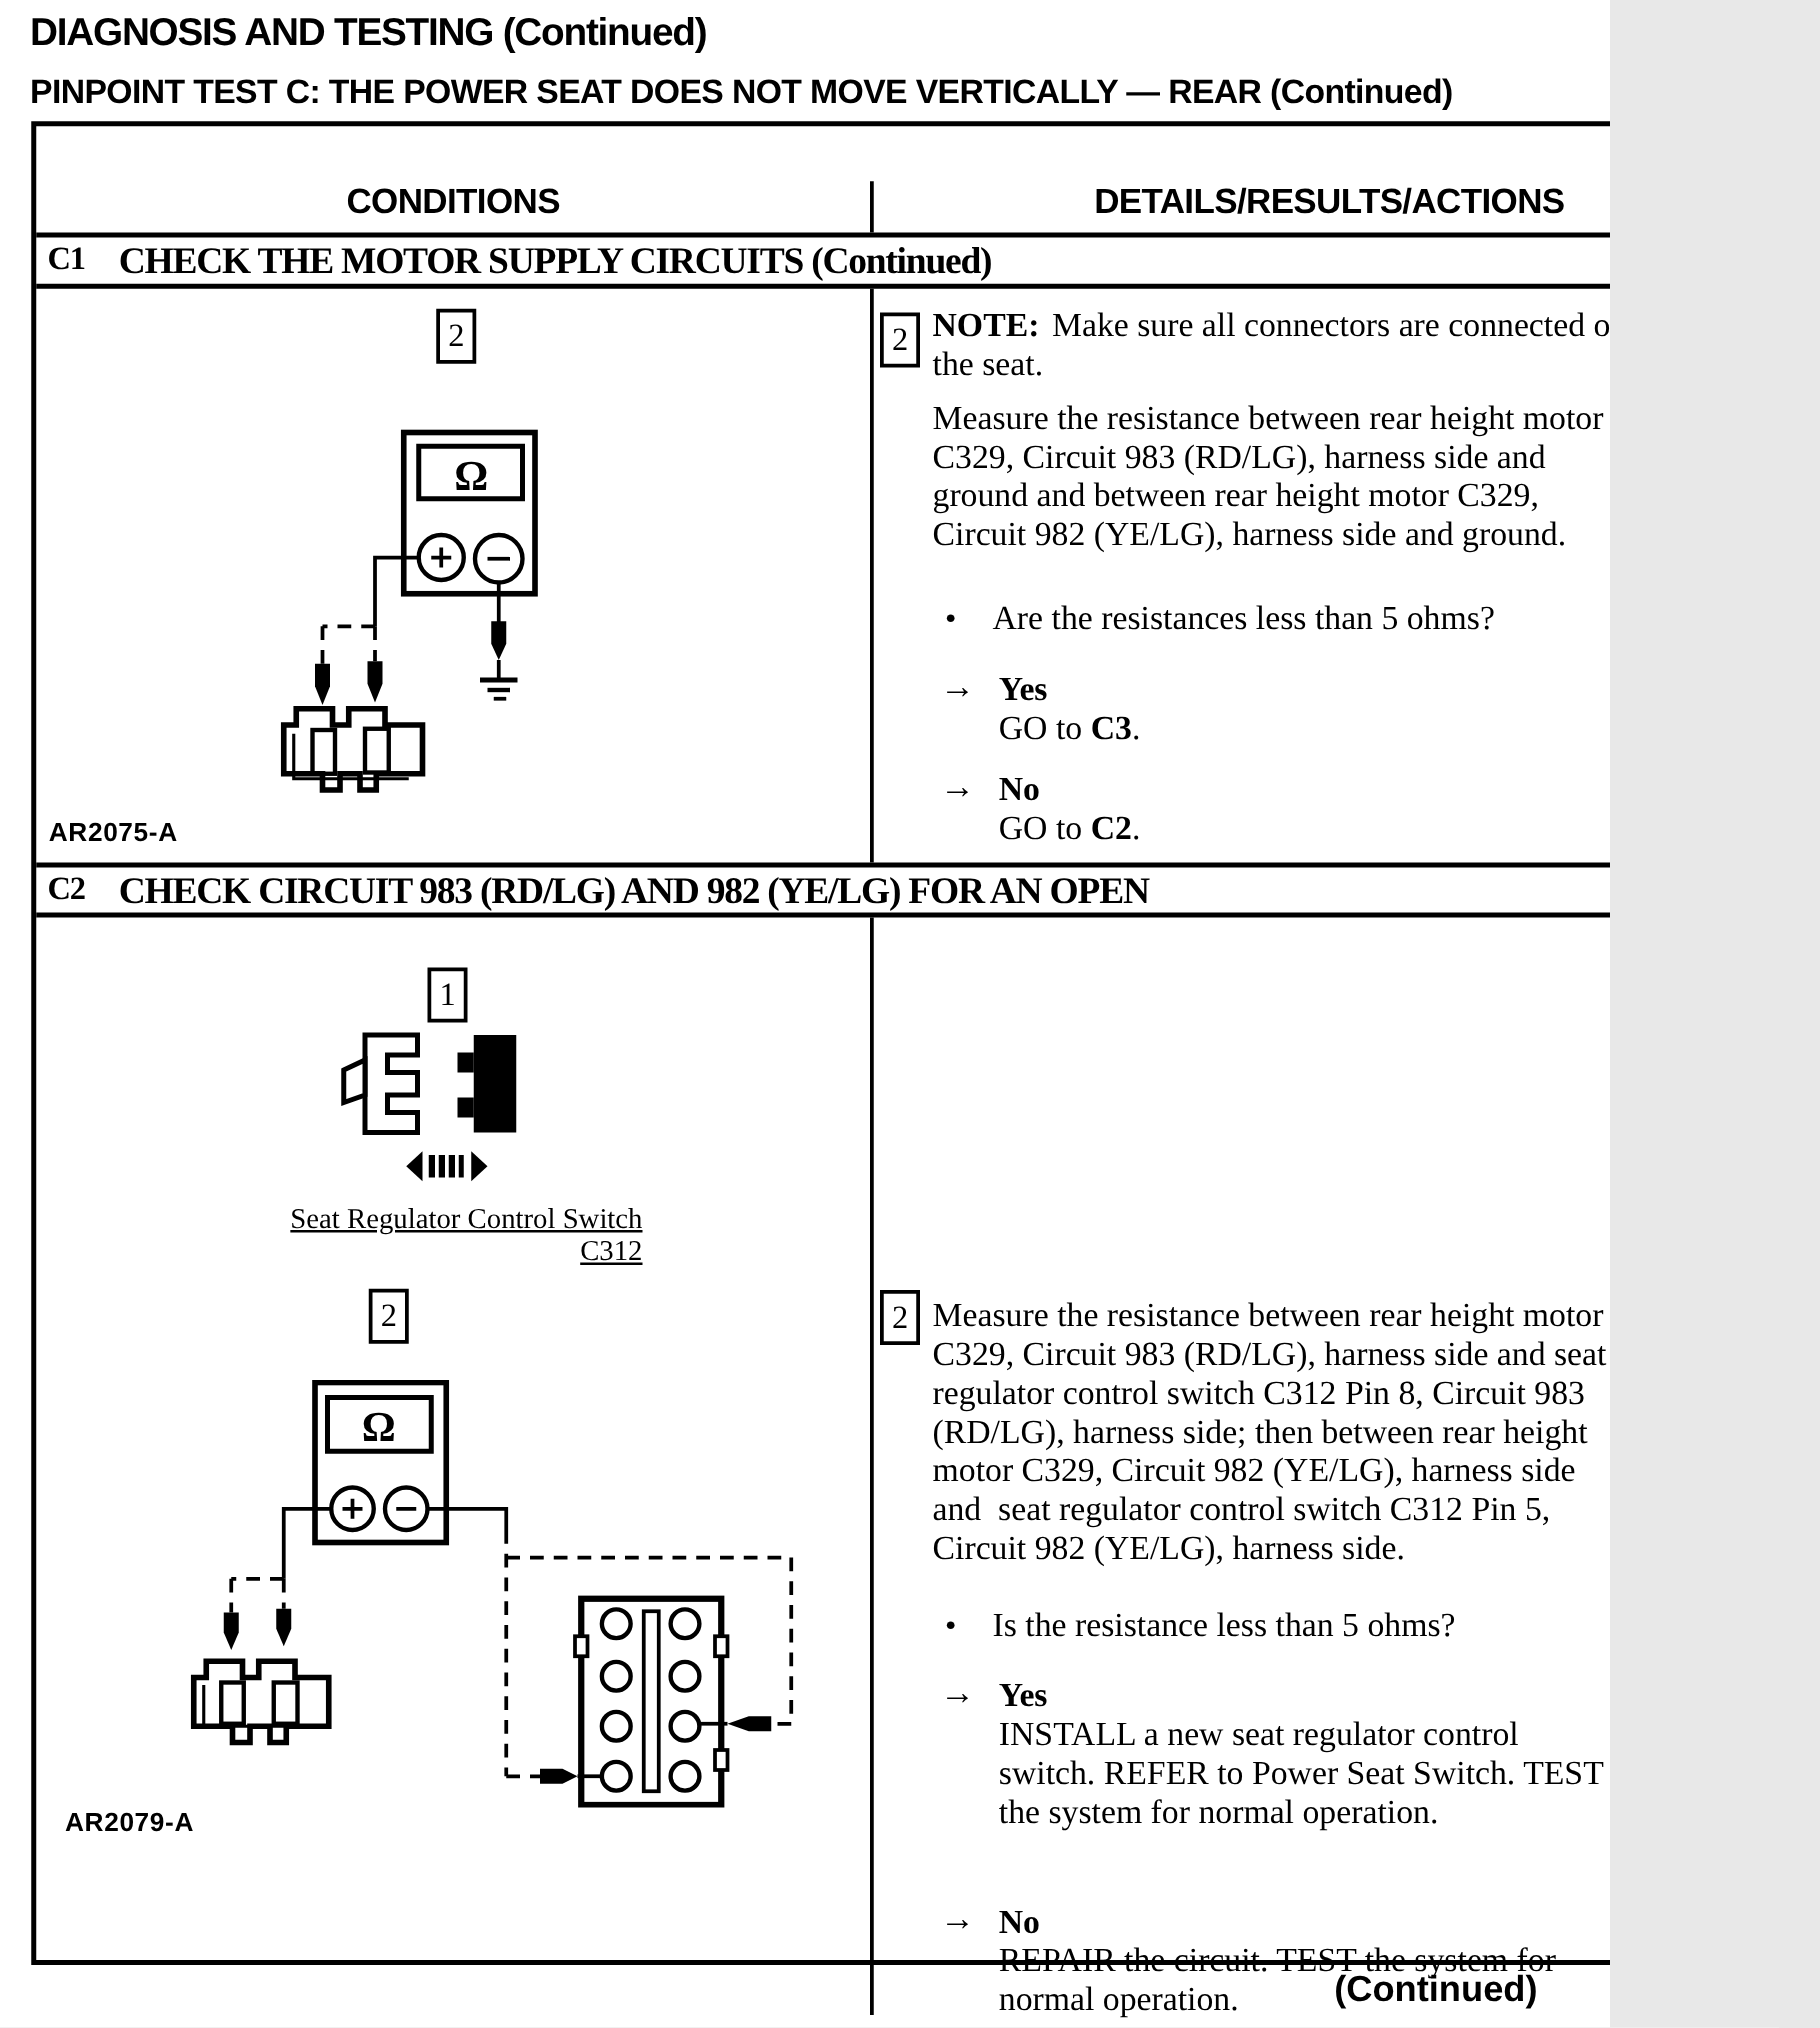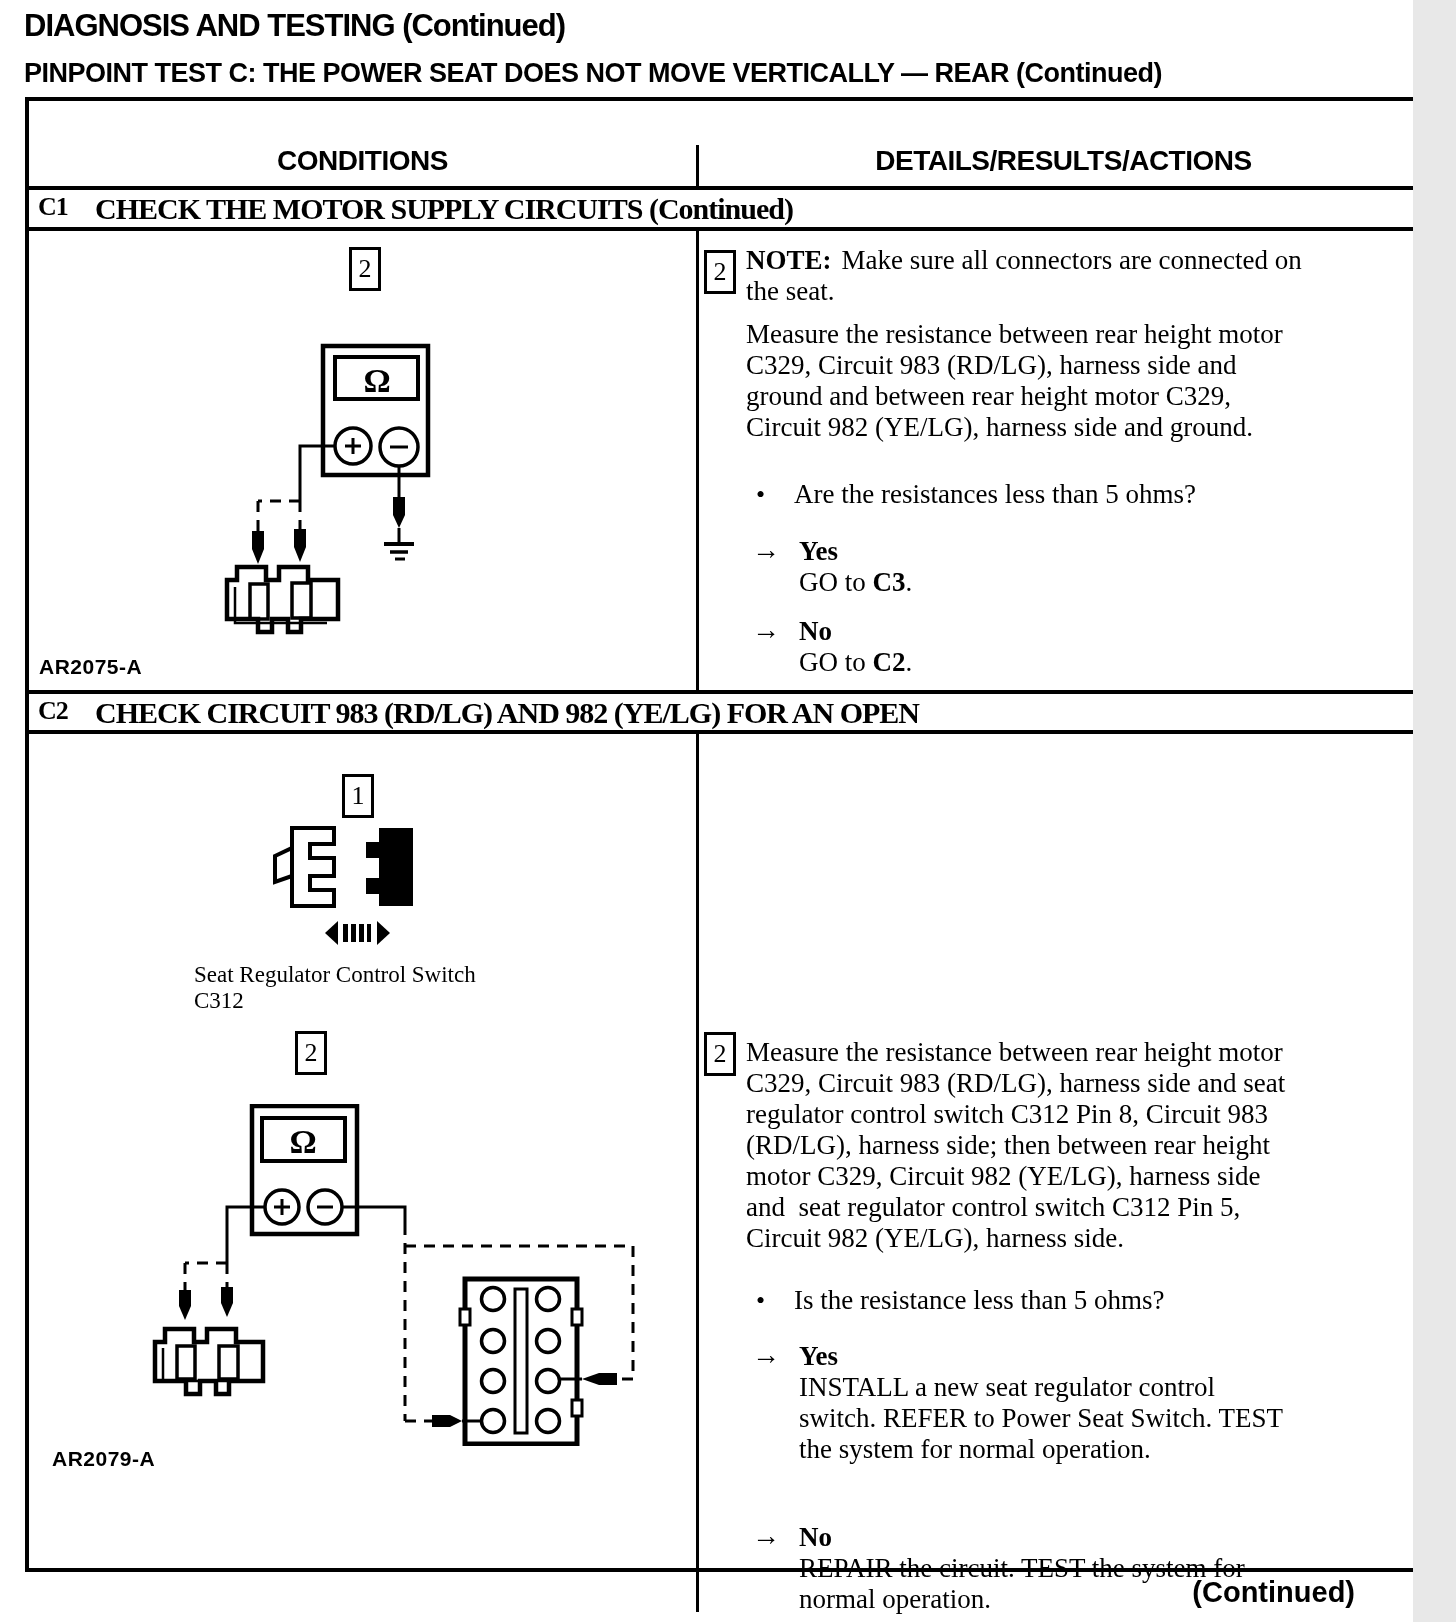--- a/index.html
+++ b/index.html
@@ -1,16 +1,16 @@
 <!DOCTYPE html>
 <html><head>
 <meta charset="utf-8">
 <style>
   html,body{margin:0;padding:0;background:#e8e8e8;}
-  .page{position:relative;width:1413px;height:1622px;background:#fff;color:#000;
+  .page{position:relative;width:1288px;height:1622px;background:#fff;color:#000;
         font-family:"Liberation Serif",serif;overflow:hidden;}
   .t1{position:absolute;left:24px;top:8px;font:700 31px "Liberation Sans",sans-serif;letter-spacing:-1px;}
   .t2{position:absolute;left:24px;top:58px;font:700 27px "Liberation Sans",sans-serif;letter-spacing:-0.5px;text-align:center;}
   .tbl{position:absolute;left:25px;top:97px;width:1409px;height:1467px;border:4px solid #000;}
   .trow{position:absolute;left:0;right:0;margin-top:44px;}
   .thead{top:0;height:41px;border-bottom:4px solid #000;}
   .th-cell{position:absolute;top:0;height:41px;line-height:41px;text-align:center;
            font:700 28px "Liberation Sans",sans-serif;letter-spacing:-0.5px;}
   .th-left{left:0;width:667px;border-right:3px solid #000;}
   .th-right{left:670px;right:10px;}
@@ -21,21 +21,21 @@
   .row-c2-title{top:549px;height:36px;}
   .body-row{border-bottom:4px solid #000;}
   .c1-body{top:86px;height:459px;}
   .c2-body{top:589px;height:878px;border-bottom:none;}
   .cond-cell{position:absolute;left:0;top:0;bottom:0;width:667px;border-right:3px solid #000;}
   .det-cell{position:absolute;left:670px;top:0;bottom:0;right:0;}
   .callout{position:absolute;width:26px;height:38px;border:3px solid #000;
            display:flex;align-items:center;justify-content:center;
            font:26px "Liberation Serif",serif;}
   .figlabel{position:absolute;font:600 21px "Liberation Sans",sans-serif;letter-spacing:0.5px;}
-  .caption{position:absolute;font:23px "Liberation Serif",serif;text-align:left;}
+  .caption{position:absolute;font:23px "Liberation Serif",serif;text-align:right;text-decoration:underline;}
   .para{position:absolute;font-size:27px;line-height:31px;white-space:pre;}
   .b{font-weight:700;}
   .note-label{font-weight:700;margin-right:10px;}
   .qrow{position:absolute;font-size:27px;line-height:31px;}
   .qrow .bullet{position:absolute;left:57px;top:0;font-size:26px;}
   .qrow .qtext{position:absolute;left:95px;top:0;white-space:pre;}
   .choice{position:absolute;font-size:27px;line-height:31px;}
   .choice .arrow{position:absolute;left:53px;top:-2px;font-size:28px;}
   .choice .cbody{position:absolute;left:100px;top:0;white-space:pre;}
   .fig{position:absolute;}

